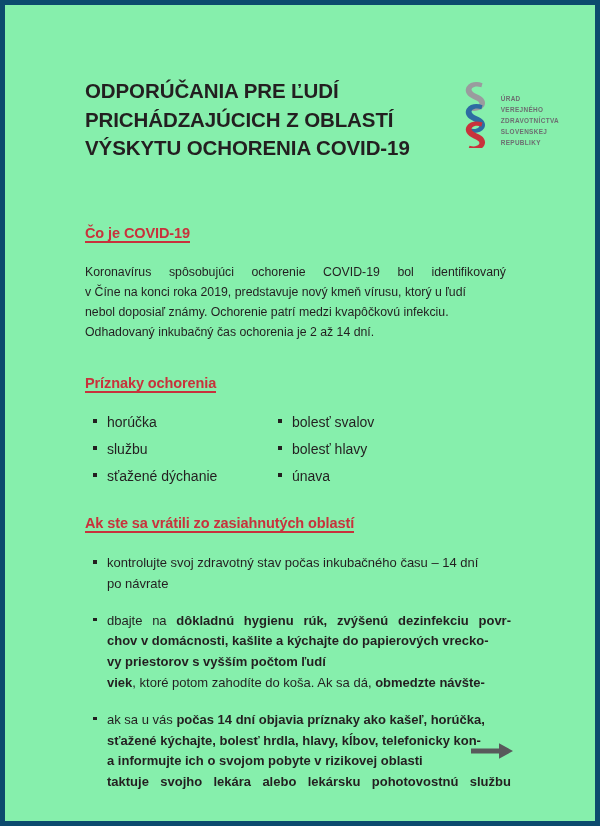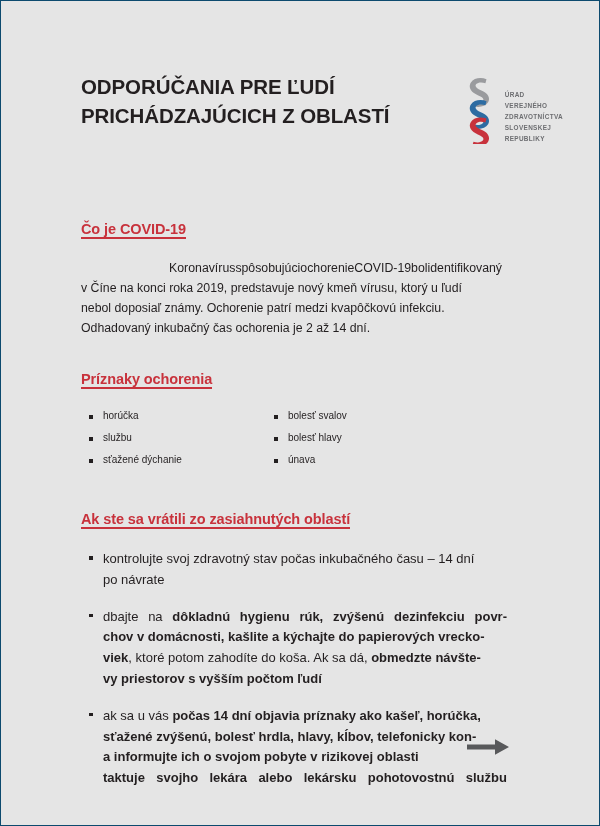--- a/index.html
+++ b/index.html
@@ -11,22 +11,22 @@
     width: 600px;
     height: 826px;
     position: relative;
     font-family: "Liberation Sans", sans-serif;
     color: #231f20;
     overflow: hidden;
   }
   .page {
     position: absolute;
     inset: 0;
-    background: #e5e5e5;
-    border: 1px solid #0c4a6e;
+    background: #86efac;
+    border: 5px solid #0c4a6e;
     box-sizing: border-box;
   }
 
   
   .header {
     position: absolute;
     left: 80px;
     top: 72px;
     right: 36px;
     display: flex;
@@ -87,36 +87,36 @@
     top: 258px;
     width: 421px;
     font-size: 12.3px;
     line-height: 1.62;
     text-align: justify;
     color: #231f20;
   }
   .para span { display: block; }
   .para .j {
     display: flex;
-    justify-content: flex-end;
+    justify-content: space-between;
   }
   .para .j > i { font-style: normal; }
 
   
   .symptoms {
     position: absolute;
     left: 86px;
     top: 408px;
     width: 330px;
     display: grid;
     grid-template-columns: 185px 145px;
     row-gap: 9px;
   }
   .sym {
-    font-size: 10px;
+    font-size: 14px;
     line-height: 1.3;
     color: #231f20;
     position: relative;
     padding-left: 16px;
   }
   .sym::before {
     content: "";
     position: absolute;
     left: 2px;
     top: 6px;
@@ -168,20 +168,21 @@
 </head>
 <body>
 
 <div class="page">
 
   <div class="header">
 
     <h1 class="doc-title">
       <span class="line">ODPORÚČANIA PRE ĽUDÍ</span>
       <span class="line">PRICHÁDZAJÚCICH Z OBLASTÍ</span>
+      <span class="line">VÝSKYTU OCHORENIA COVID-19</span>
     </h1>
 
     <div class="logo">
       <svg class="logo-mark" viewBox="0 0 34 68">
         <path d="M24.5 3.2c-5.8-2.3-12.8-1.1-15.6 3.3-2.3 3.6-0.9 7.7 2.6 10.2 2.6 1.9 6.2 3 8.4 4.6 1.6 1.1 2 2.6 0.9 3.9-1.7 2-5.6 2.3-9.3 1.1l-1.1 3.6c5.9 2.2 13 0.9 15.7-3.6 2.1-3.6 0.5-7.5-3-9.9-2.6-1.8-6.1-2.9-8.2-4.5-1.5-1.2-1.8-2.6-0.7-3.8 1.8-1.9 5.6-2.1 9.2-0.9z" fill="#9a9b9e"></path>
         <path d="M24.5 25.2c-5.8-2.3-12.8-1.1-15.6 3.3-2.3 3.6-0.9 7.7 2.6 10.2 2.6 1.9 6.2 3 8.4 4.6 1.6 1.1 2 2.6 0.9 3.9-1.7 2-5.6 2.3-9.3 1.1l-1.1 3.6c5.9 2.2 13 0.9 15.7-3.6 2.1-3.6 0.5-7.5-3-9.9-2.6-1.8-6.1-2.9-8.2-4.5-1.5-1.2-1.8-2.6-0.7-3.8 1.8-1.9 5.6-2.1 9.2-0.9z" fill="#2d6ca2"></path>
         <path d="M24.5 42.6c-5.8-2.3-12.8-1.1-15.6 3.3-2.3 3.6-0.9 7.7 2.6 10.2 2.6 1.9 6.2 3 8.4 4.6 1.6 1.1 2 2.6 0.9 3.9-1.7 2-5.6 2.3-9.3 1.1l-1.1 3.6c5.9 2.2 13 0.9 15.7-3.6 2.1-3.6 0.5-7.5-3-9.9-2.6-1.8-6.1-2.9-8.2-4.5-1.5-1.2-1.8-2.6-0.7-3.8 1.8-1.9 5.6-2.1 9.2-0.9z" fill="#c8323c"></path>
       </svg>
       <div class="logo-text">
         <span>ÚRAD</span>
@@ -234,26 +235,26 @@
           <i>dbajte</i>
           <i>na</i>
           <i style="font-weight: bold;">dôkladnú</i>
           <i style="font-weight: bold;">hygienu</i>
           <i style="font-weight: bold;">rúk,</i>
           <i style="font-weight: bold;">zvýšenú</i>
           <i style="font-weight: bold;">dezinfekciu</i>
           <i style="font-weight: bold;">povr-</i>
         </span>
         <span class="ln last"><b style="font-weight: bold;">chov v domácnosti, kašlite a kýchajte do papierových vrecko-</b></span>
+        <span class="ln last"><b style="font-weight: bold;">vy priestorov s vyšším počtom ľudí</b></span>
         <span class="ln last"><b style="font-weight: bold;">viek</b><span>, ktoré potom zahodíte do koša. Ak sa dá, </span><b style="font-weight: bold;">obmedzte návšte-</b></span>
-        <span class="ln last"><b style="font-weight: bold;">vy priestorov s vyšším počtom ľudí</b></span>
       </div>
       <div class="reco">
         <span class="ln last"><span>ak sa u vás </span><b style="font-weight: bold;">počas 14 dní objavia príznaky ako kašeľ, horúčka,</b></span>
-        <span class="ln last"><b style="font-weight: bold;">sťažené zvýšenú, bolesť hrdla, hlavy, kĺbov, telefonicky kon-</b></span>
+        <span class="ln last"><b style="font-weight: bold;">sťažené kýchajte, bolesť hrdla, hlavy, kĺbov, telefonicky kon-</b></span>
         <span class="ln last"><b style="font-weight: bold;">a informujte ich o svojom pobyte v rizikovej oblasti</b></span>
         <span class="ln">
           <i style="font-weight: bold;">taktuje</i>
           <i style="font-weight: bold;">svojho</i>
           <i style="font-weight: bold;">lekára</i>
           <i style="font-weight: bold;">alebo</i>
           <i style="font-weight: bold;">lekársku</i>
           <i style="font-weight: bold;">pohotovostnú</i>
           <i style="font-weight: bold;">službu</i>
         </span>

